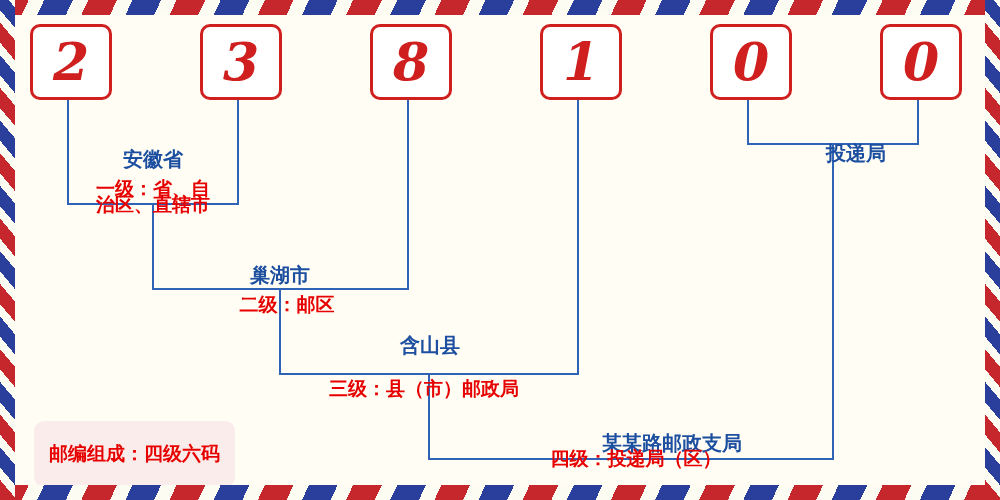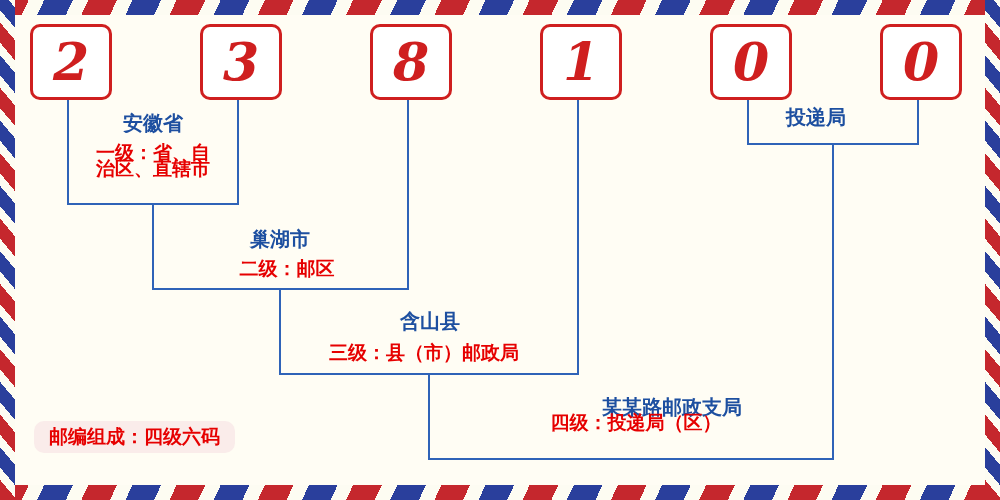--- a/index.html
+++ b/index.html
@@ -50,29 +50,29 @@
   }
 
   
   .vl, .hl { position: absolute; background: var(--line-blue, #2f63b8); z-index: 1; }
   .vl { width: 2px; }
   .hl { height: 2px; }
 
   
   .lbl {
     position: absolute; transform: translateX(-50%);
-    white-space: nowrap; text-align: left; z-index: 2;
+    white-space: nowrap; text-align: left; z-index: 2; margin-top: 36px;
   }
   .name { color: var(--label-blue, #1d4fa0); font-size: 20px; font-weight: bold; }
   .desc { color: var(--label-red, #e60000); font-size: 19px; font-weight: bold; }
 
   .note {
     position: absolute; left: 34px; top: 421px;
     background: var(--note-bg, #faecea);
-    border-radius: 10px; padding: 3px 15px;
+    border-radius: 10px; padding: 20px 15px;
     color: var(--label-red, #e60000);
     font-size: 19px; font-weight: bold;
     z-index: 2;
   }
 </style>
 </head>
 <body>
 
 <div class="edge edge-h edge-top"></div>
 <div class="edge edge-h edge-bottom"></div>
@@ -115,21 +115,21 @@
 <div class="hl" style="left:279px; top:373px; width:300px"></div>
 <div class="hl" style="left:428px; top:458px; width:406px"></div>
 
 <div class="lbl name" style="left:153px; top:110px">安徽省</div>
 <div class="lbl desc" style="left:153px; top:140px">一级：省、自</div>
 <div class="lbl desc" style="left:153px; top:156px">治区、直辖市</div>
 
 <div class="lbl name" style="left:280px; top:226px">巢湖市</div>
 <div class="lbl desc" style="left:287px; top:256px">二级：邮区</div>
 
-<div class="lbl name" style="left:430px; top:308px">含山县</div>
+<div class="lbl name" style="left:430px; top:296px">含山县</div>
 <div class="lbl desc" style="left:424px; top:340px">三级：县（市）邮政局</div>
 
 <div class="lbl name" style="left:672px; top:394px">某某路邮政支局</div>
 <div class="lbl desc" style="left:636px; top:410px">四级：投递局（区）</div>
 
-<div class="lbl name" style="left:816px; top:104px">投递局</div>
+<div class="lbl name" style="left:856px; top:104px">投递局</div>
 
 <div class="note">邮编组成：四级六码</div>
 
 </body></html>

